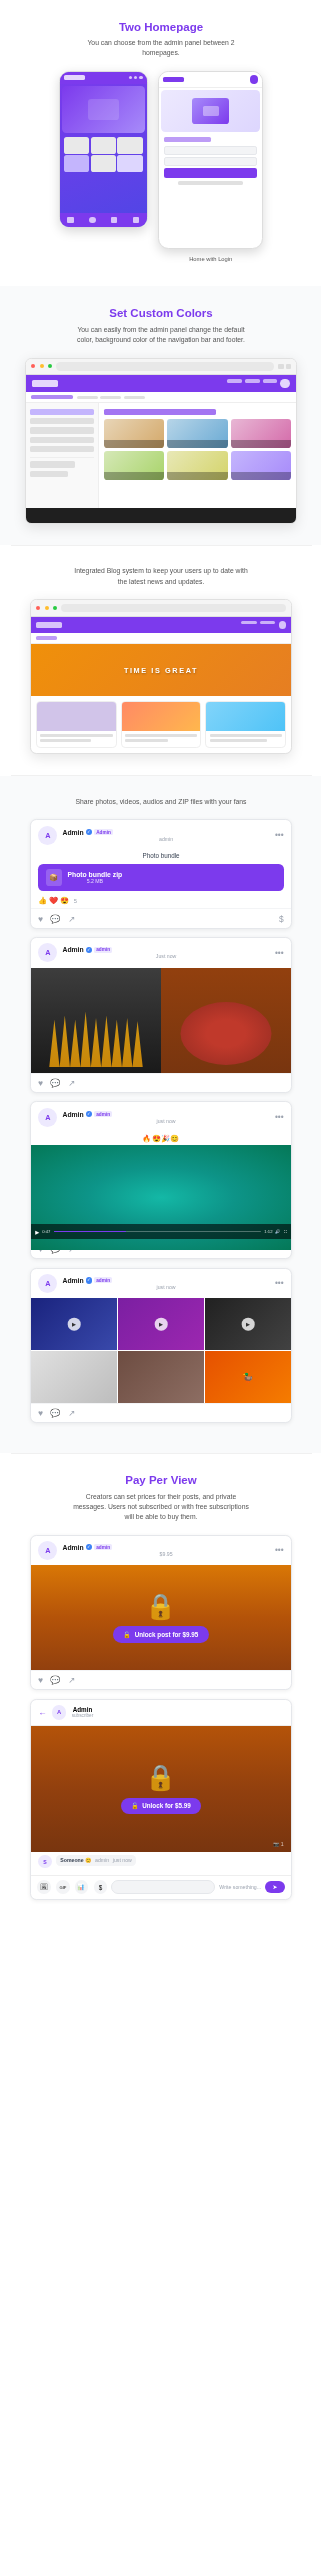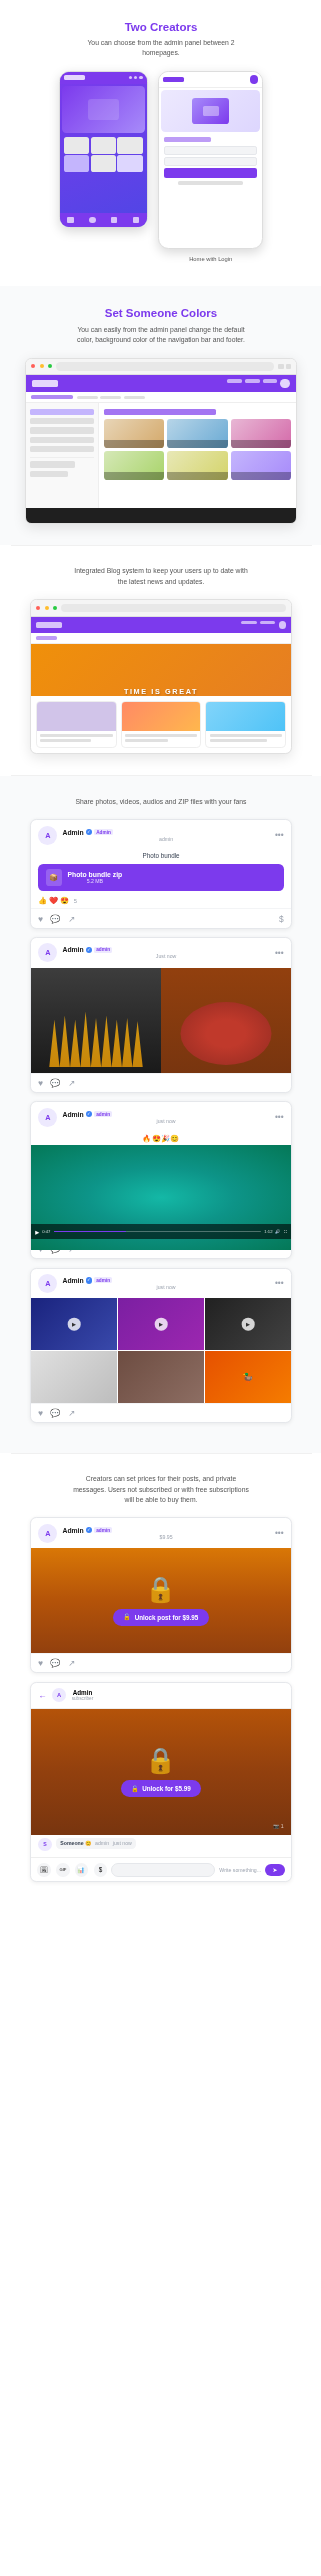--- a/index.html
+++ b/index.html
@@ -714,21 +714,21 @@
     .section-divider {
       height: 0.5px;
       background: #f0f0f0;
       margin: 0 10.5px;
     }
   </style>
 </head>
 <body>
 
 <section class="section">
-  <h2 class="section-title">Two Creators</h2>
+  <h2 class="section-title">Two Homepage</h2>
   <p class="section-desc">You can choose from the admin panel between 2 homepages.</p>
 
   <div class="two-homepage-wrapper">
 
     <div class="phone-wrapper">
       <div class="s1-phone-left">
 
         <div class="phone-nav-purple">
           <div class="logo-placeholder"></div>
           <div class="nav-icons-row">
@@ -787,21 +787,21 @@
         </div>
       </div>
       <div class="home-label">Home with Login</div>
     </div>
   </div>
 </section>
 
 <div class="section-divider"></div>
 
 <section class="section section-bg-gray">
-  <h2 class="section-title">Set Someone Colors</h2>
+  <h2 class="section-title">Set Custom Colors</h2>
   <p class="section-desc">You can easily from the admin panel change the default color, background color of the navigation bar and footer.</p>
 
   <div class="browser-mockup">
 
     <div class="browser-topbar">
       <div class="browser-dot bd-red"></div>
       <div class="browser-dot bd-yellow"></div>
       <div class="browser-dot bd-green"></div>
       <div class="browser-addr"></div>
       <div style="display:flex;gap:2.1px;">
@@ -880,21 +880,21 @@
         <div style="width:15.7px;height:3.1px;background:rgba(255,255,255,0.6);border-radius:1.6px;"></div>
         <div style="width:7.3px;height:7.3px;background:rgba(255,255,255,0.7);border-radius:50%;"></div>
       </div>
     </div>
 
     <div style="padding:3.1px 5.2px;border-bottom:0.5px solid #eee;">
       <div style="height:4.2px;width:21px;background:#7c3aed;border-radius:1.6px;opacity:0.5;"></div>
     </div>
 
     <div class="blog-hero">
-      <div style="position:relative;width:100%;height:100%;background:linear-gradient(135deg,#f0900a,#e67e22);display:flex;align-items:flex-end;justify-content:center;">
+      <div style="position:relative;width:100%;height:100%;background:linear-gradient(135deg,#f0900a,#e67e22);display:flex;align-items:center;justify-content:center;">
         <span style="font-size:7.3px;font-weight:800;letter-spacing:1.6px;color:#fff;text-shadow:0.5px 0.5px 2.1px rgba(0,0,0,0.3);">TIME IS GREAT</span>
       </div>
     </div>
 
     <div class="blog-posts-row">
       <div class="blog-post-card">
         <div class="blog-post-img"></div>
         <div class="blog-post-text">
           <div class="blog-post-line"></div>
           <div class="blog-post-line" style="width:70%;"></div>
@@ -1067,20 +1067,21 @@
       <span class="footer-icon">♥</span>
       <span class="footer-icon">💬</span>
       <span class="footer-icon">↗</span>
     </div>
   </div>
 </section>
 
 <div class="section-divider"></div>
 
 <section class="section">
+  <h2 class="section-title">Pay Per View</h2>
   <p class="section-desc">Creators can set prices for their posts, and private messages. Users not subscribed or with free subscriptions will be able to buy them.</p>
 
   <div class="ppv-post">
     <div class="post-header">
       <div class="avatar-circle">A</div>
       <div class="post-user-info">
         <div class="post-username">
           <span>Admin</span>
           <span class="verified-badge">✓</span>
           <span class="inline-badge">admin</span>

